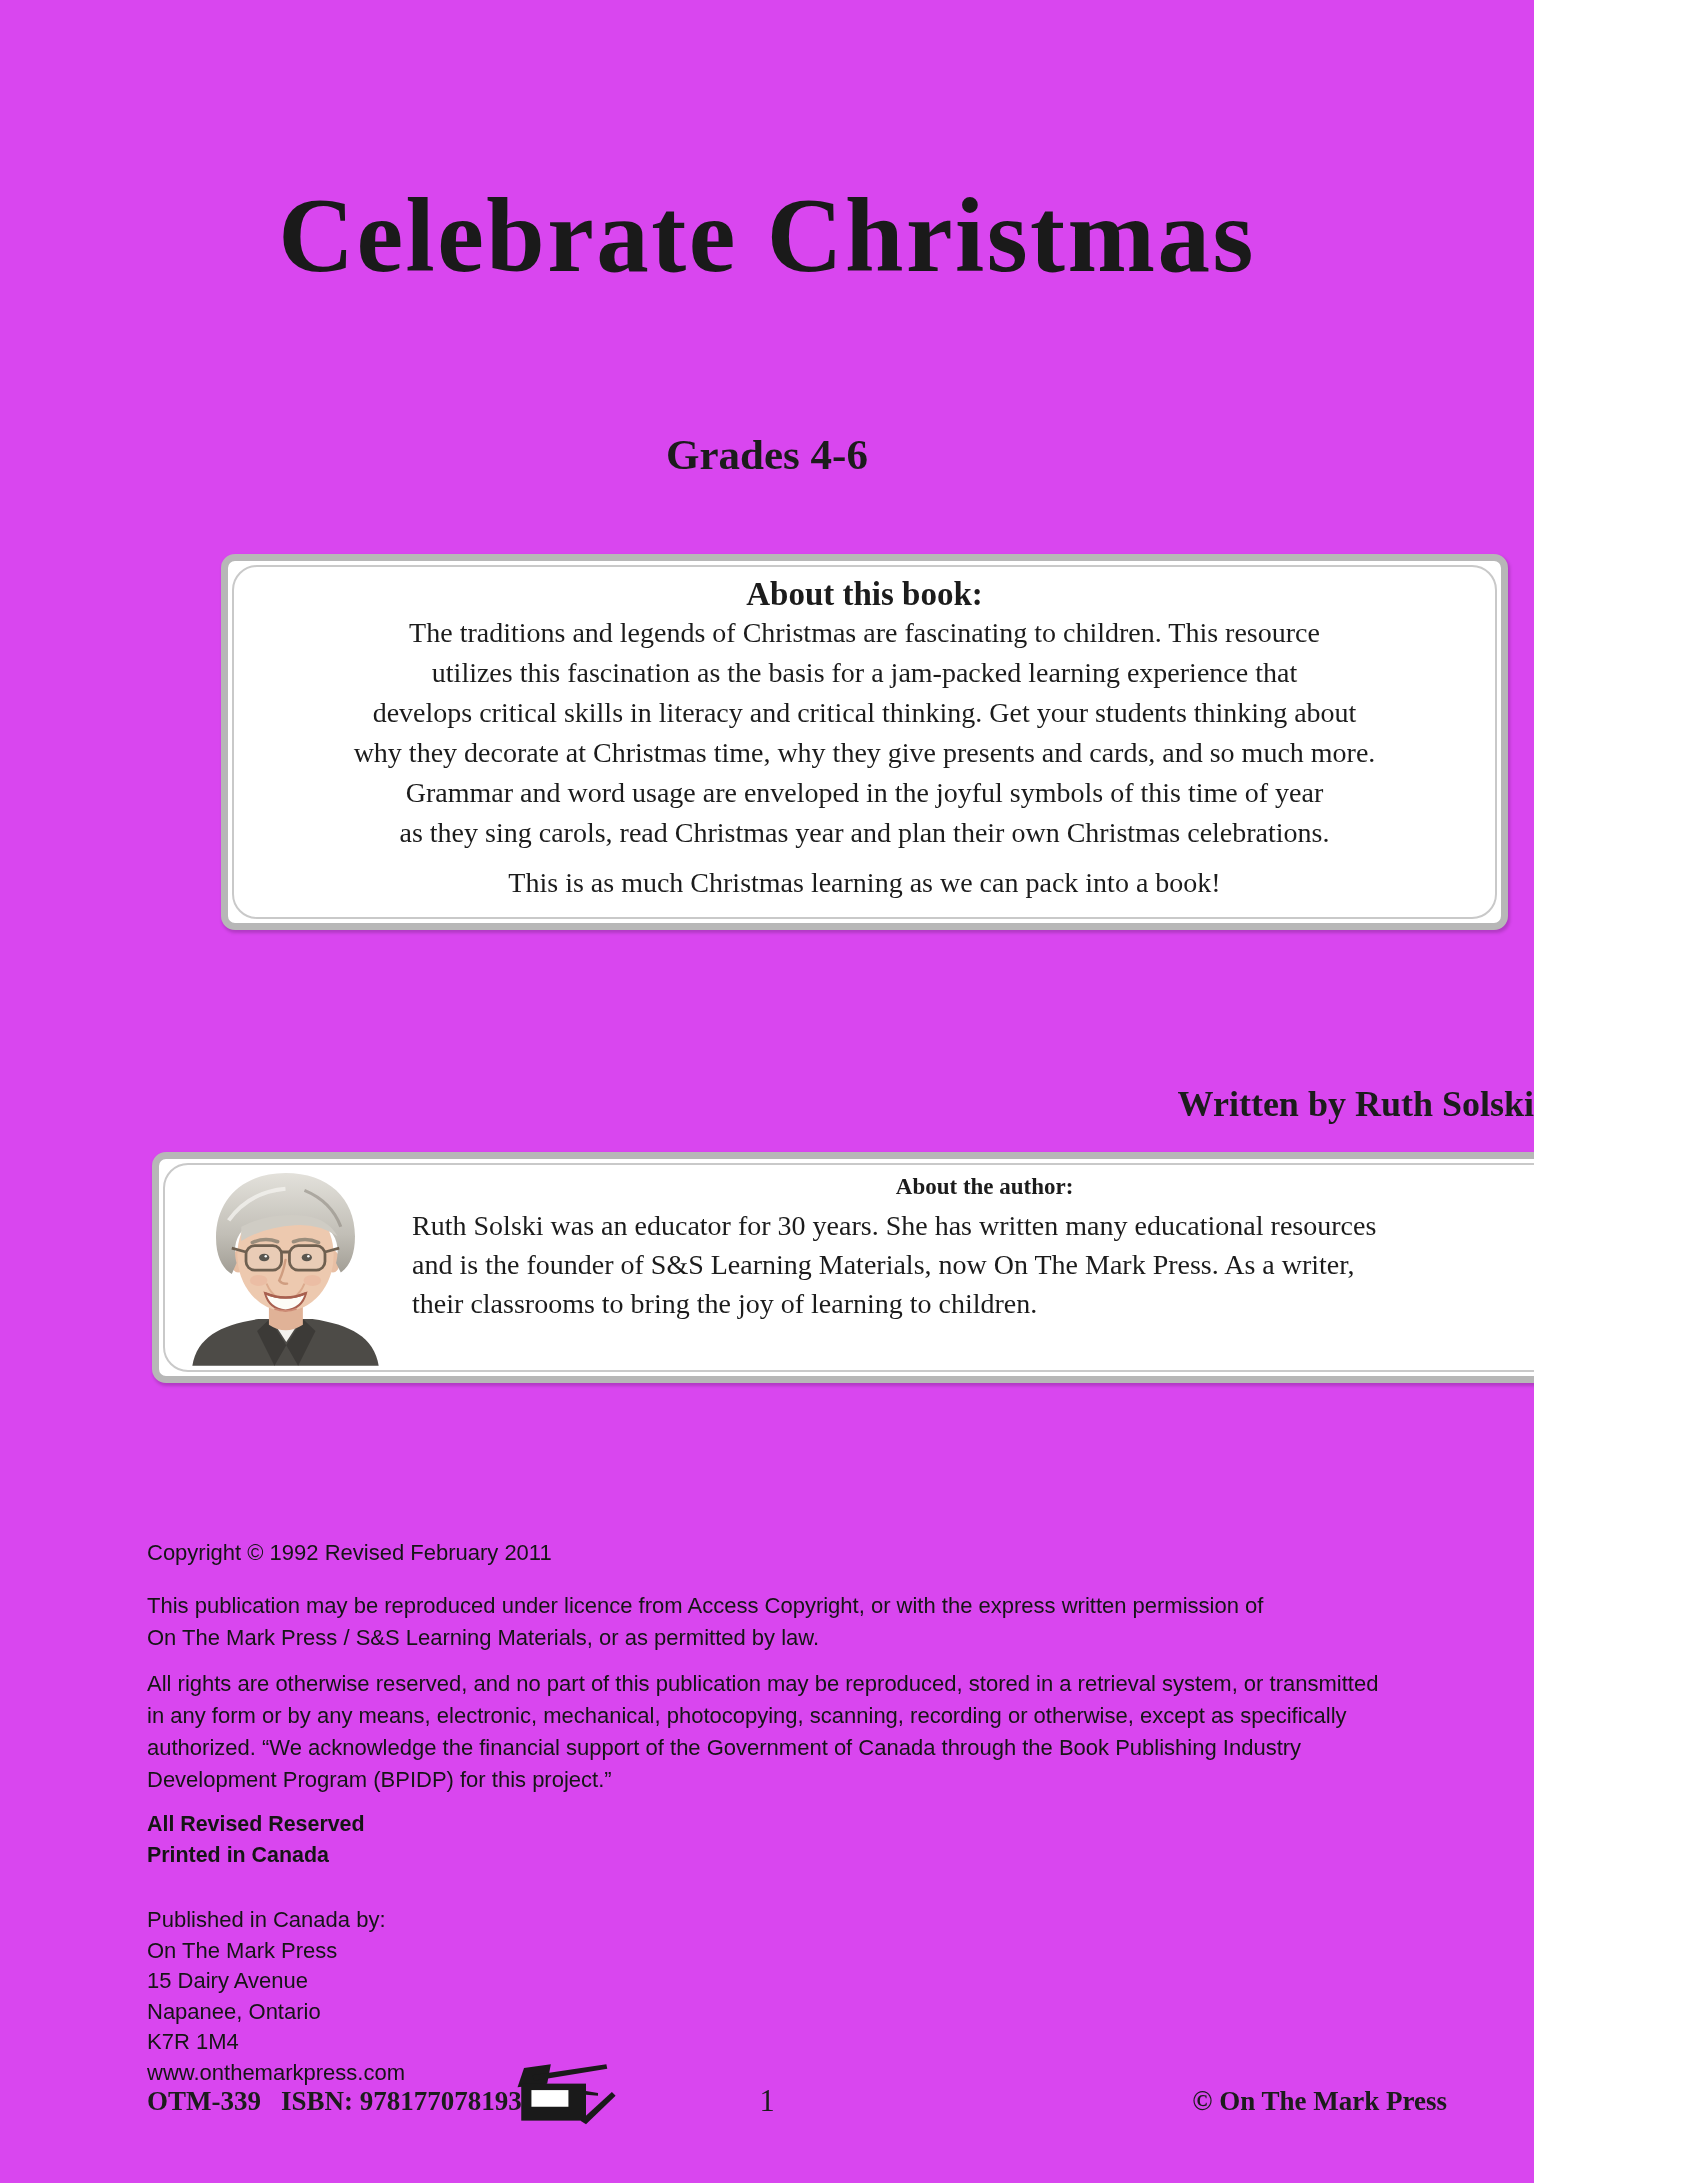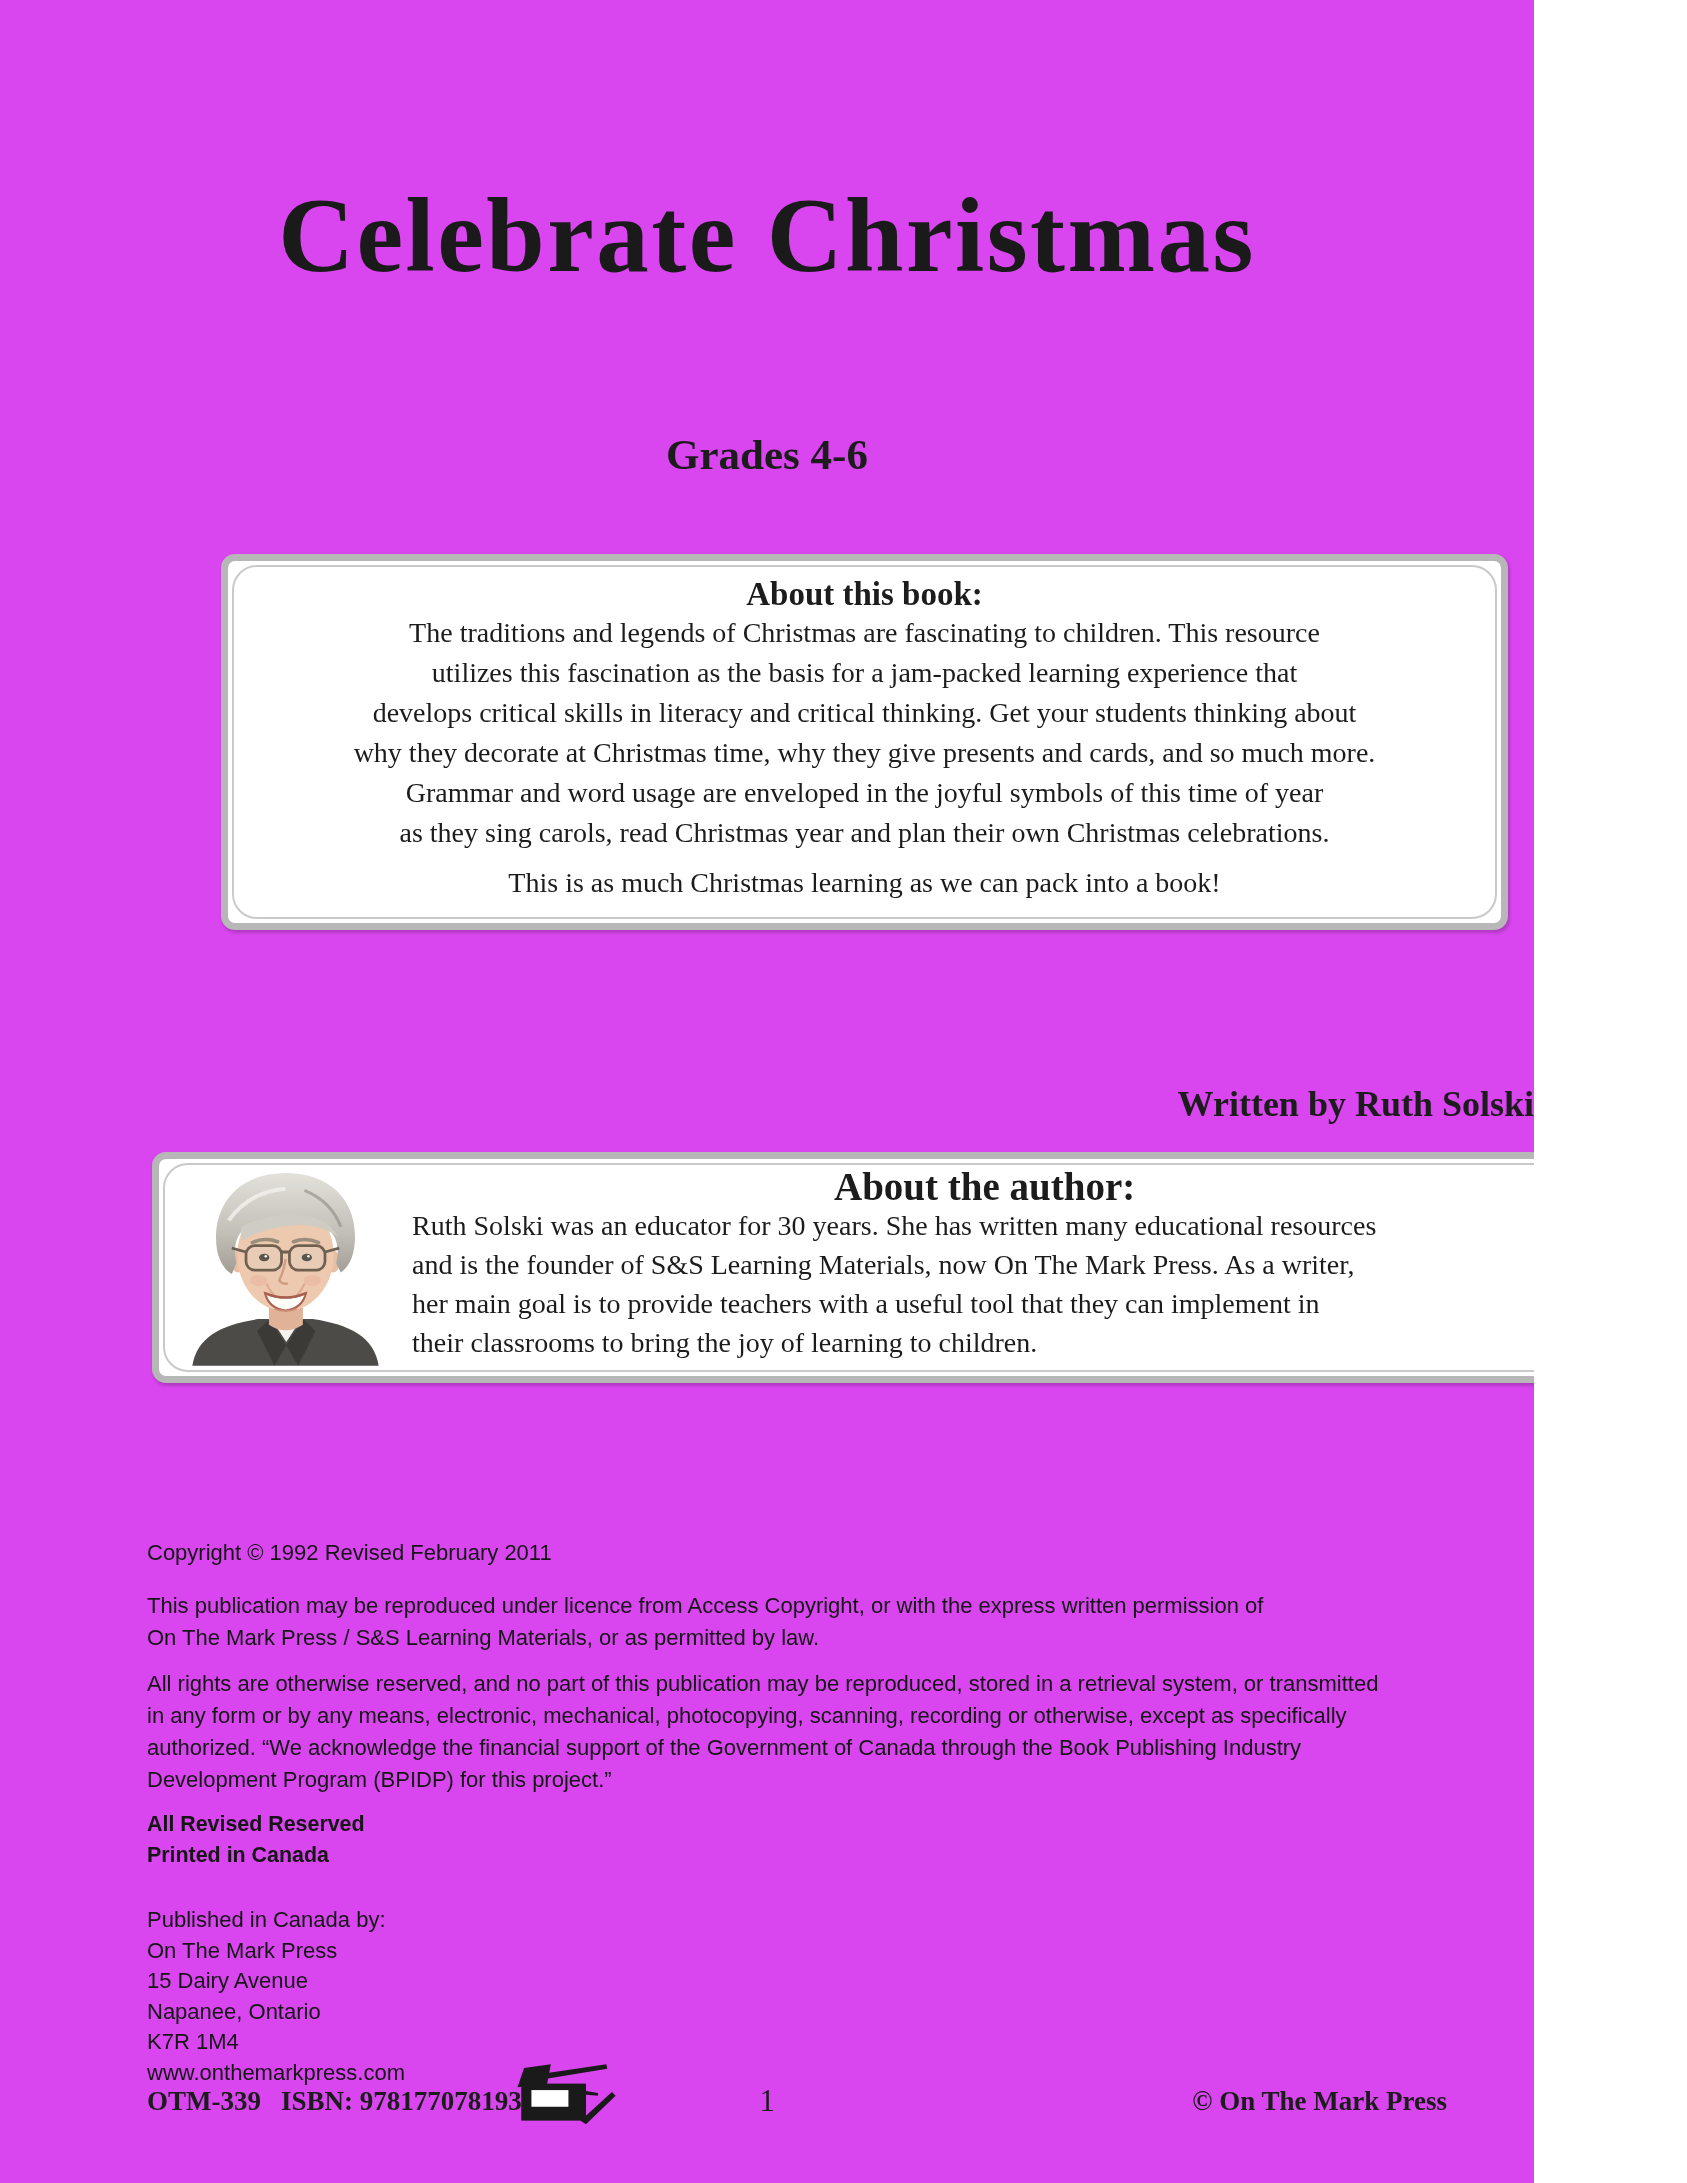--- a/index.html
+++ b/index.html
@@ -55,21 +55,21 @@
   .book-closing{ font-size:28px; line-height:40px; margin-top:10px; white-space:nowrap; }
 
   .author-box{ left:152px; top:1152px; width:1434px; height:231px; }
   .author-photo{
     position:absolute; left:21.4px; top:3.3px; width:199px; height:198px;
   }
   .author-text{
     position:absolute; left:247px; top:3.3px; width:1145px;
   }
   .author-heading{
-    text-align:center; font-size:39px; font-weight:700; line-height:38px;
+    text-align:center; font-size:23px; font-weight:700; line-height:38px;
   }
   .author-line{ font-size:28px; line-height:39px; white-space:nowrap; }
 
   
   .sans{ font-family:"Liberation Sans", sans-serif; color:#151515; }
   .legal-block{ position:absolute; left:147px; }
   .legal-line{ font-size:22px; line-height:32px; white-space:nowrap; }
   .lb-copyright{ top:1537px; }
   .lb-licence{ top:1590px; }
   .lb-rights{ top:1668px; }
@@ -174,21 +174,20 @@
 
         <path d="M100,158 Q126,170 152,158 Q147,178 126,180 Q105,178 100,158 Z" fill="#fdfcf6" stroke="#a8604f" stroke-width="2.5"></path>
         <path d="M100,158 Q126,169 152,158" stroke="#a8604f" stroke-width="3" fill="none"></path>
         <path d="M112,178 Q126,183 140,178" stroke="#cc8a74" stroke-width="2.5" fill="none"></path>
       </svg>
 
       <div class="author-text">
         <div class="author-heading">About the author:</div>
         <div class="author-line">Ruth Solski was an educator for 30 years. She has written many educational resources</div>
         <div class="author-line">and is the founder of S&amp;S Learning Materials, now On The Mark Press. As a writer,</div>
-        <div class="author-line">her main goal is to provide teachers with a useful tool that they can implement in</div>
         <div class="author-line">their classrooms to bring the joy of learning to children.</div>
       </div>
     </div>
   </div>
 
   <div class="legal-block lb-copyright sans">
     <div class="legal-line">Copyright © 1992 Revised February 2011</div>
   </div>
 
   <div class="legal-block lb-licence sans">

